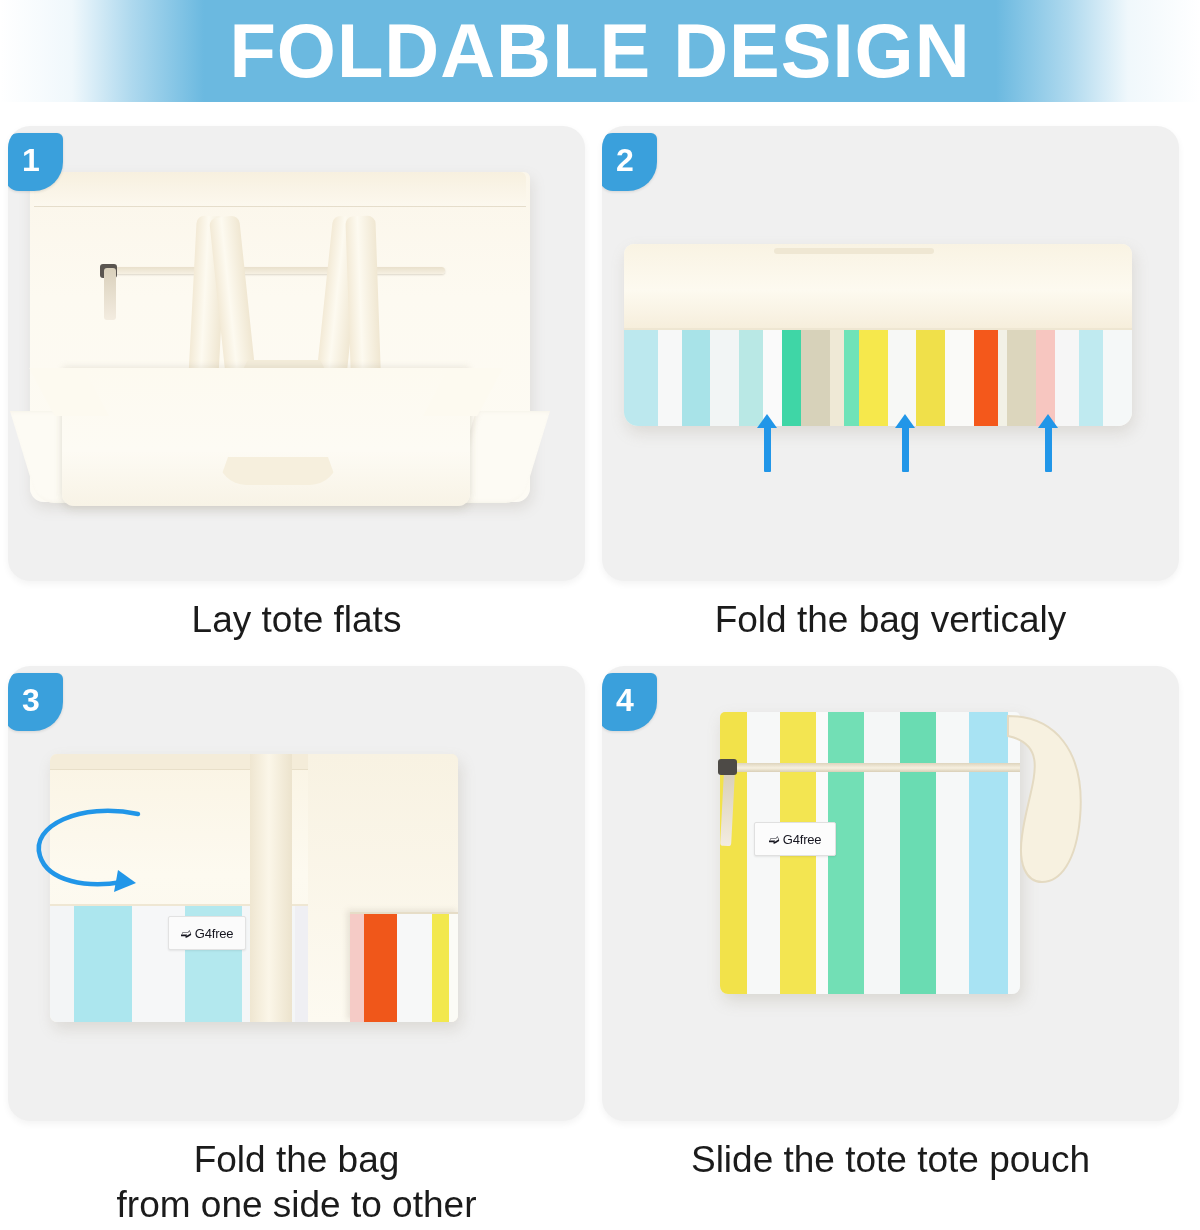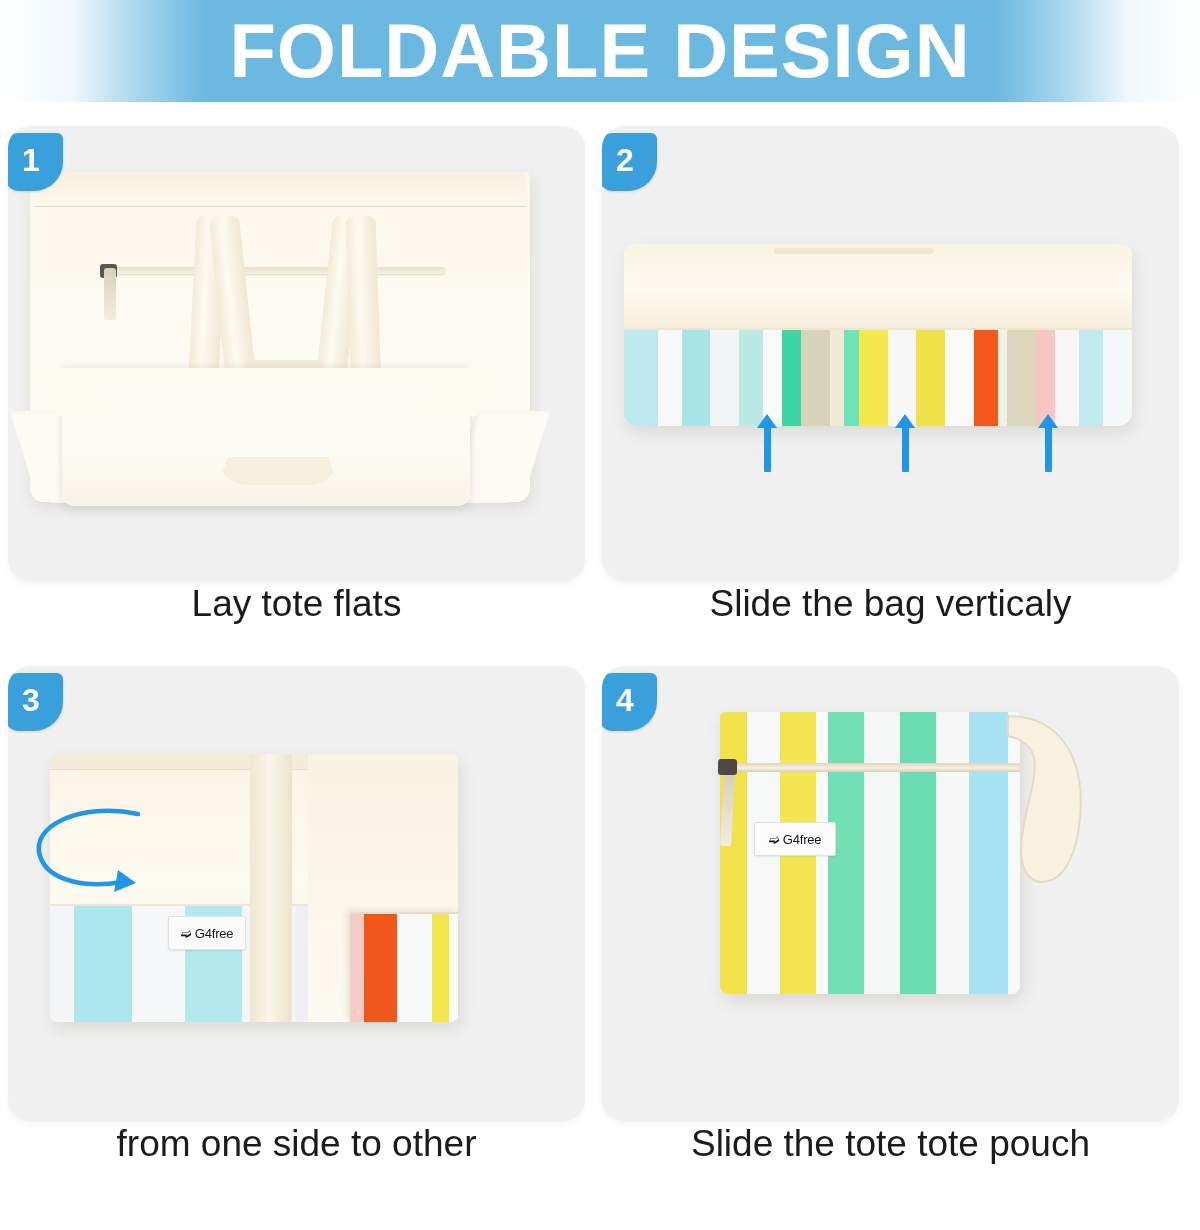--- a/index.html
+++ b/index.html
@@ -58,21 +58,21 @@
     display:flex; align-items:center; justify-content:center;
     box-shadow:0 1px 3px rgba(0,0,0,0.12);
   }
   .badge span{
     color:#ffffff; font-size:32px; font-weight:bold;
     line-height:1; margin-right:6px; margin-bottom:4px;
   }
 
   
   .caption{
-    width:577px; text-align:center;
+    width:577px; margin-top:16px; text-align:center;
     font-size:37px; color:#1b1b1b; line-height:1.22;
     font-family:"Liberation Sans", sans-serif;
   }
   .caption .l2{ display:block; }
 
   
   .p1-bag{
     position:absolute; left:22px; top:46px; width:500px; height:330px;
     background:linear-gradient(180deg,#fbf6ea 0%,#fdfaf1 38%,#fdfbf4 100%);
     border-radius:6px 6px 14px 14px;
@@ -324,21 +324,21 @@
             <i style="width: 4.71698%; background: rgb(191, 234, 240);"></i>
             <i style="width: 5.66038%; background: rgb(245, 248, 248);"></i>
           </div>
       </div>
 
       <div class="p2-arrow" style="left:162px; top:300px; height:46px;"></div>
       <div class="p2-arrow" style="left:300px; top:300px; height:46px;"></div>
       <div class="p2-arrow" style="left:443px; top:300px; height:46px;"></div>
     </div>
     <div class="caption">
-      <span>Slide the bag verticaly</span>
+      <span>Fold the bag verticaly</span>
     </div>
   </div>
 
   <div class="cell cell-3">
     <div class="photo">
 
       <div class="badge">
         <span>3</span>
       </div>
 
@@ -368,20 +368,21 @@
           <span>➫ G4free</span>
         </div>
       </div>
 
       <svg class="p3-curve" width="130" height="95" viewBox="0 0 130 95">
         <path d="M112 8 C 54 -4, 4 20, 14 50 C 22 76, 62 82, 96 76" fill="none" stroke="#2196E8" stroke-width="4.5" stroke-linecap="round"></path>
         <path d="M92 64 L 110 77 L 88 86 Z" fill="#2196E8"></path>
       </svg>
     </div>
     <div class="caption">
+      <span>Fold the bag</span>
       <span class="l2">from one side to other</span>
     </div>
   </div>
 
   <div class="cell cell-4">
     <div class="photo">
 
       <div class="badge">
         <span>4</span>
       </div>

